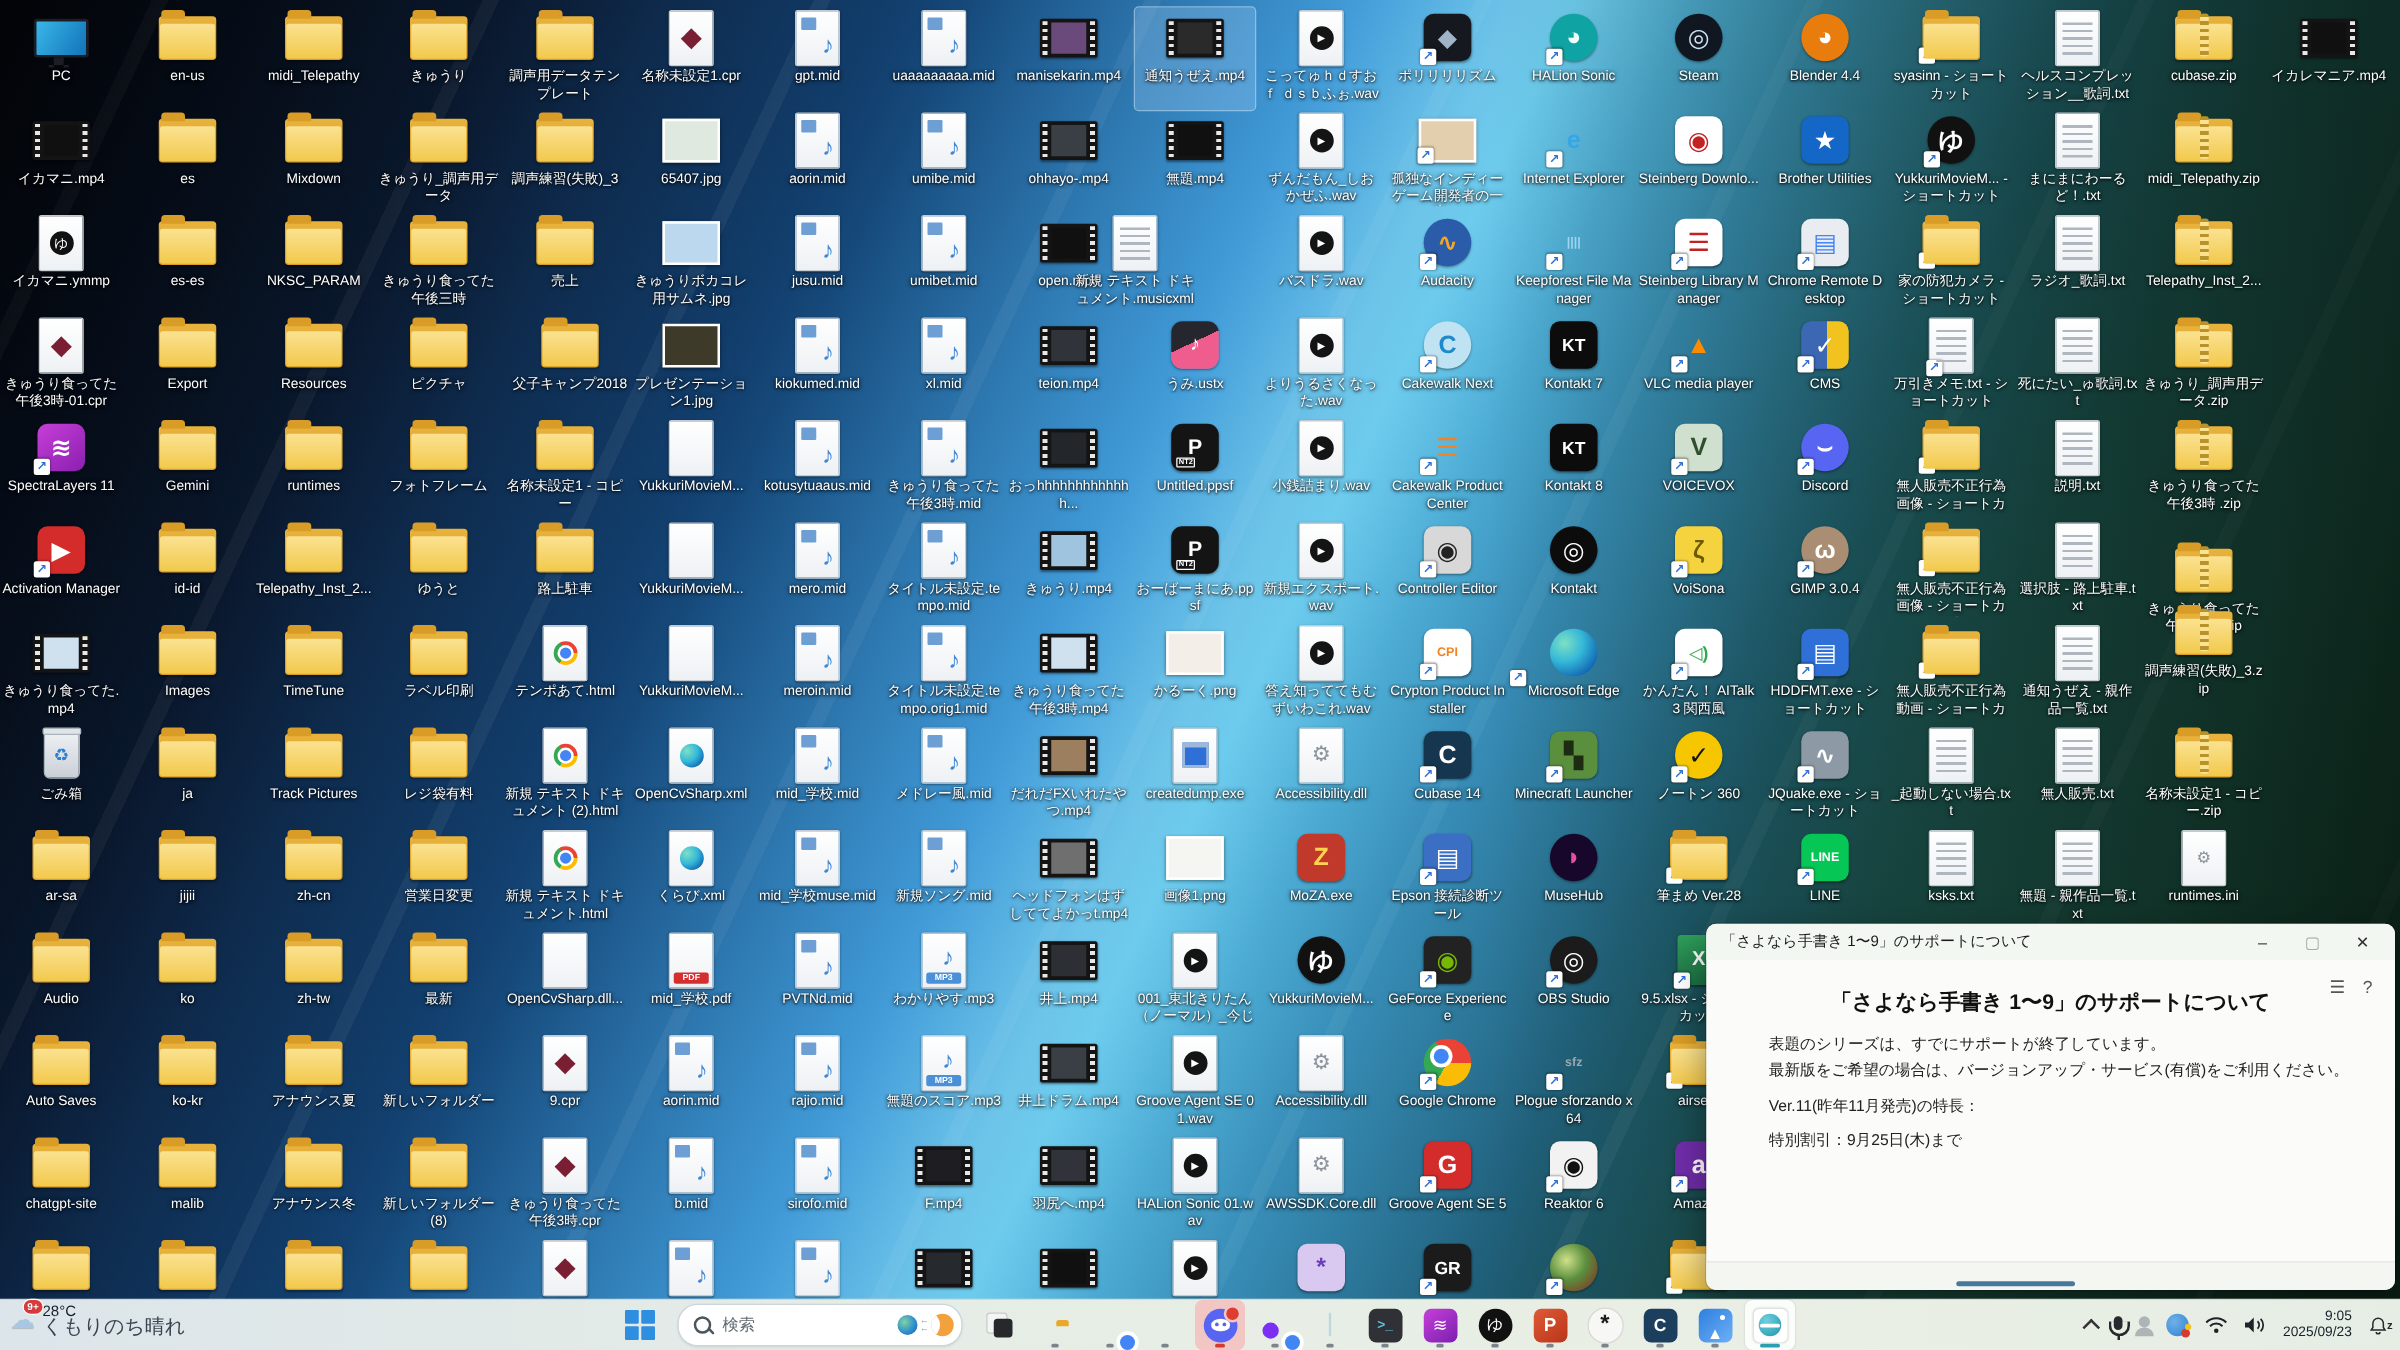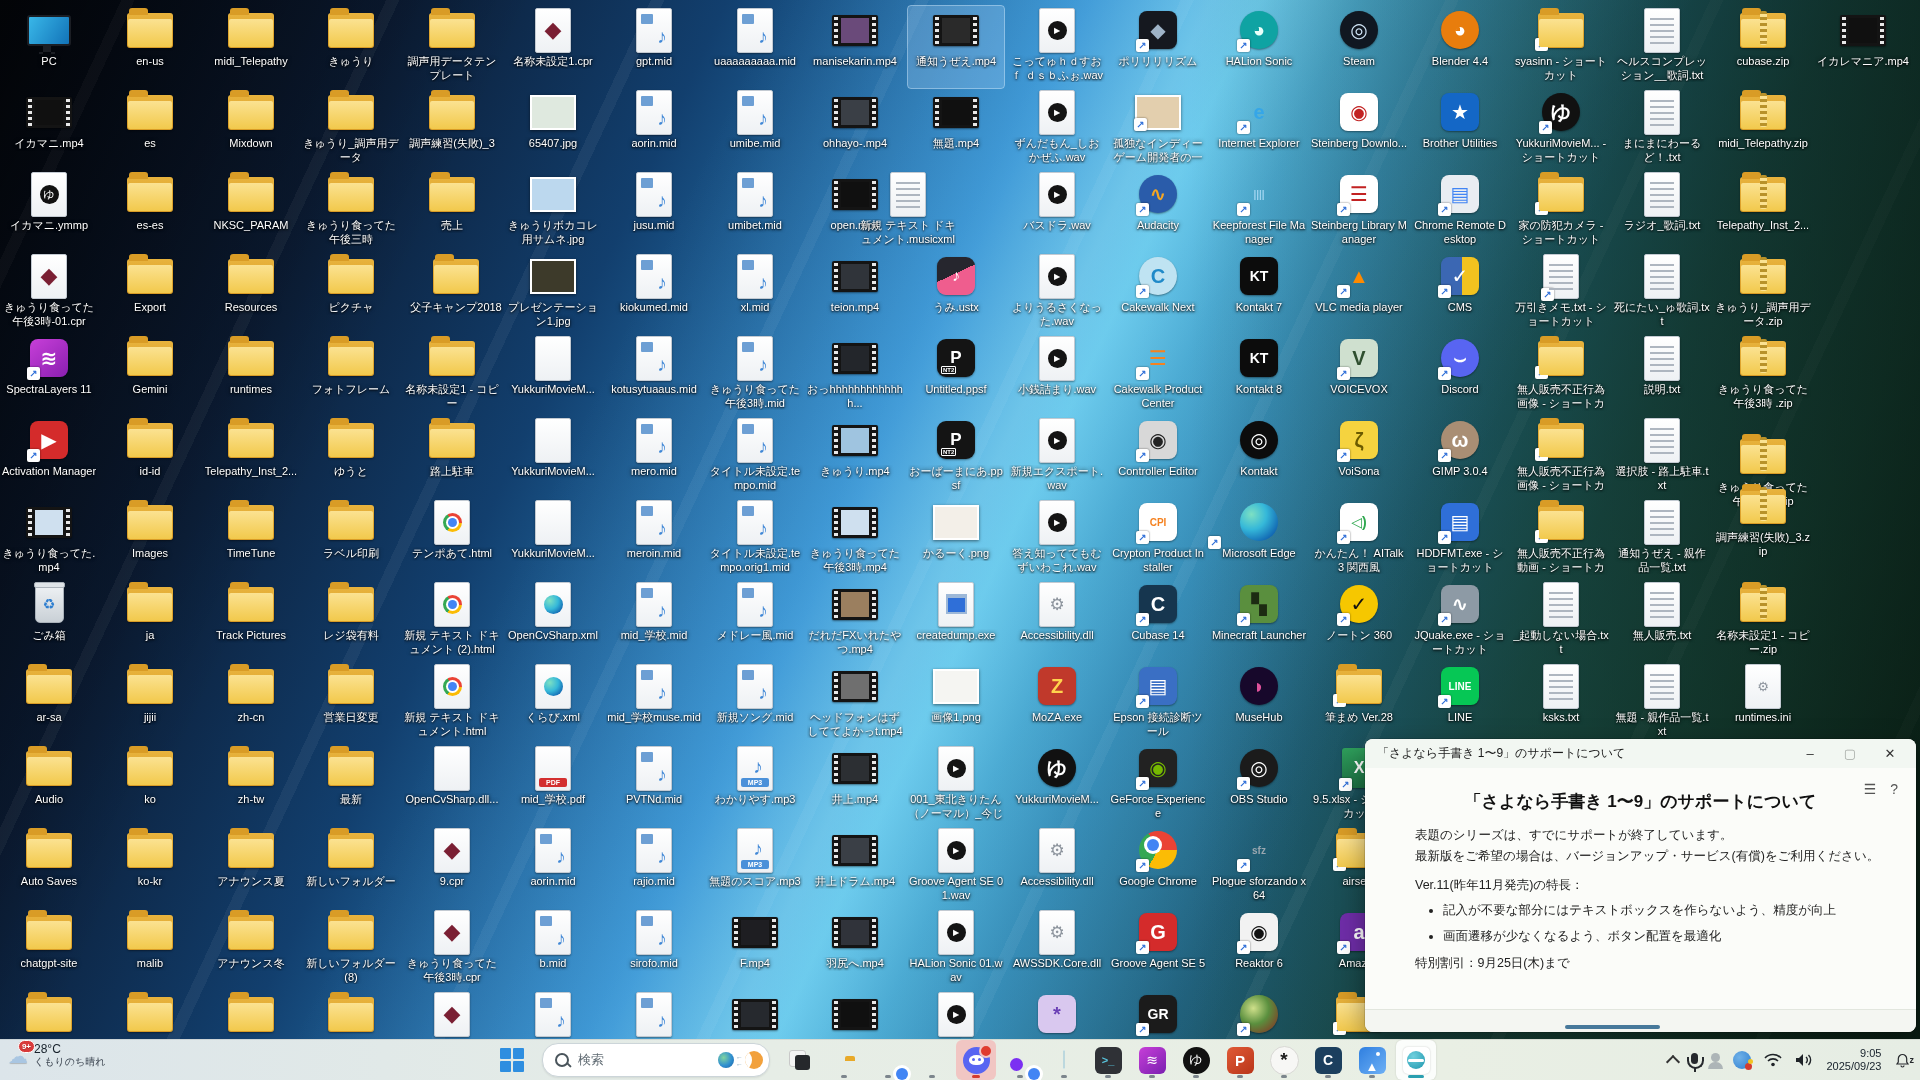--- a/index.html
+++ b/index.html
@@ -87,21 +87,21 @@
   #dlg-hscroll{position:absolute;left:200px;bottom:3px;width:95px;height:4px;border-radius:2px;background:#47799b;}
   
   #taskbar{position:absolute;left:0;right:0;bottom:0;height:40px;
     background:linear-gradient(90deg,#dce5ea,#e6ede6 40%,#e9efe4 75%,#e6ede4);
     border-top:1px solid rgba(0,0,0,.08);display:flex;align-items:center;}
   #weather{position:absolute;left:8px;top:3px;display:flex;align-items:center;gap:6px;}
   #wicon{position:relative;font-size:20px;color:#a9c6e2;text-shadow:0 1px 1px rgba(0,0,0,.2);}
   #wbadge{position:absolute;top:-4px;right:-7px;background:#d83b3b;color:#fff;font-size:8px;font-weight:bold;
     border-radius:7px;padding:1px 3px;border:1px solid #fff;}
   #wtemp{font-size:12px;color:#16202a;line-height:13px;}
-  #wdesc{font-size:10px;color:#3b4450;line-height:12px;}
+  #wdesc{font-size:16px;color:#3b4450;line-height:12px;}
   #tb-center{position:absolute;left:492px;top:0;height:40px;display:flex;align-items:center;gap:4px;}
   .slot{width:40px;height:40px;display:flex;align-items:center;justify-content:center;position:relative;border-radius:6px;}
   .slot .dot{position:absolute;bottom:2px;left:50%;transform:translateX(-50%);width:6px;height:3px;border-radius:2px;background:#7c858c;}
   .slot.attention{background:#f1c6c3;}
   .slot.attention .dot{background:#d43b2f;width:8px;}
   .slot.active{background:#fbfdfb;box-shadow:0 0 2px rgba(0,0,0,.15);}
   .slot.active .dot{background:#2a9fb0;width:16px;}
   #startlogo{width:24px;height:24px;display:grid;grid-template-columns:11px 11px;grid-gap:2px;}
   #startlogo i{background:#2e8ee0;border-radius:1px;height:11px;}
   #searchbox{width:208px;height:32px;background:#fff;border:1px solid #ccd5d9;border-radius:16px;
@@ -1866,24 +1866,20 @@
     </div>
     <div id="dlg-tools">
       <span>☰</span>
       <span>?</span>
     </div>
     <div id="dlg-body">
       <div id="dlg-heading">「さよなら手書き 1〜9」のサポートについて</div>
       <div class="dlg-line">表題のシリーズは、すでにサポートが終了しています。</div>
       <div class="dlg-line">最新版をご希望の場合は、バージョンアップ・サービス(有償)をご利用ください。</div>
       <div class="dlg-line" id="dlg-ver">Ver.11(昨年11月発売)の特長：</div>
-      <ul id="dlg-bullets">
-        <li>記入が不要な部分にはテキストボックスを作らないよう、精度が向上</li>
-        <li>画面遷移が少なくなるよう、ボタン配置を最適化</li>
-      </ul>
       <div id="dlg-footer">特別割引：9月25日(木)まで</div>
     </div>
     <div id="dlg-bottom">
       <div id="dlg-hscroll"></div>
     </div>
   </div>
 
   <div id="taskbar">
     <div id="weather">
       <span id="wicon">☁<span id="wbadge">9+</span></span>

